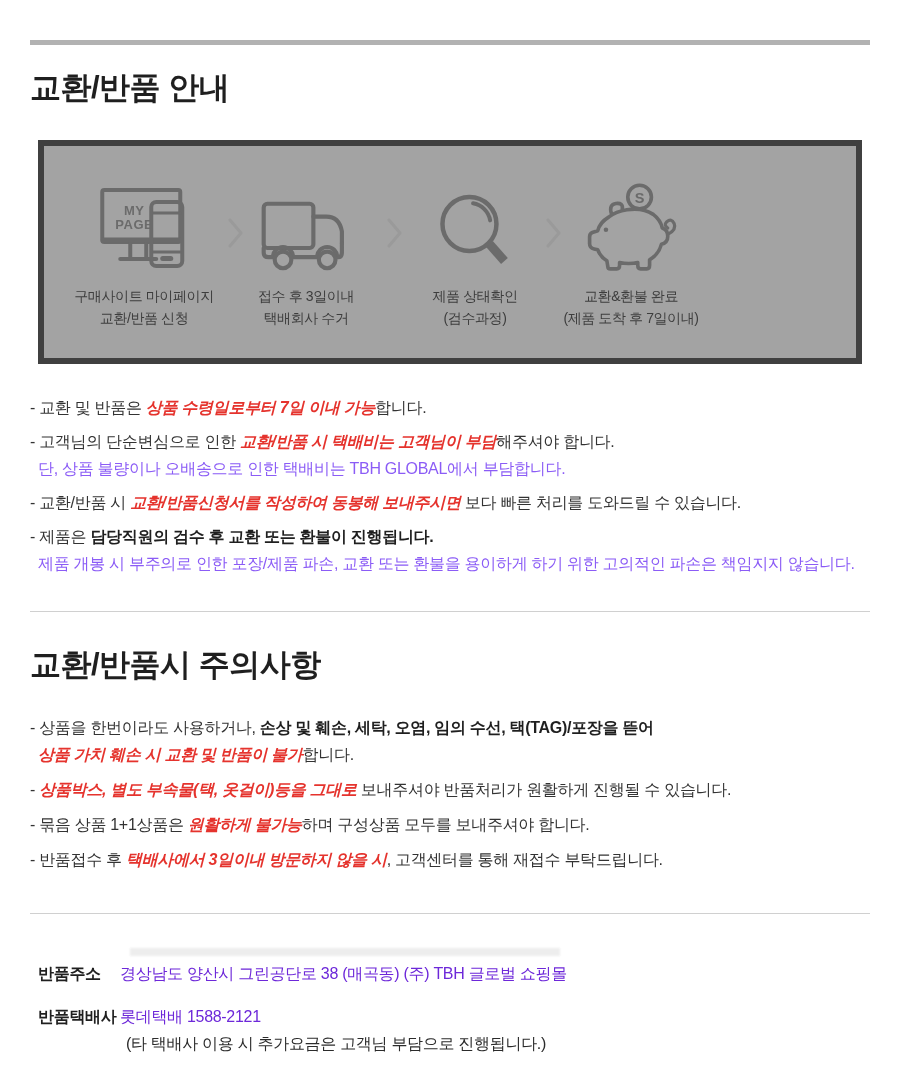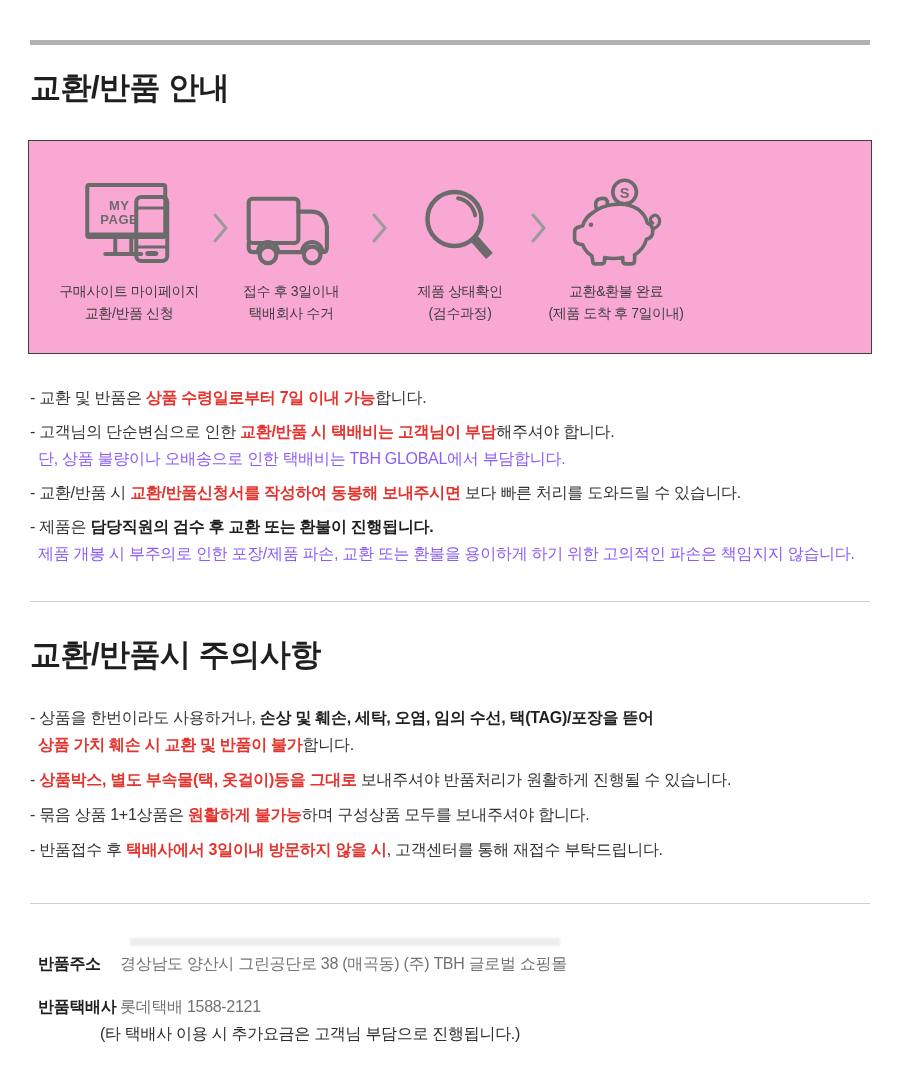--- a/index.html
+++ b/index.html
@@ -2,49 +2,49 @@
 <html><head>
 <meta charset="utf-8">
 <style>
   html,body{margin:0;padding:0;background:#fff;}
   body{width:900px;height:1078px;position:relative;color:#333;
        font-family:"Liberation Sans","DejaVu Sans",sans-serif;font-size:16px;}
   .topbar{margin:40px 30px 0;height:5px;background:#b2b2b2;}
   h1,h2{margin:26px 30px 0;font-size:31px;line-height:1.08;font-weight:700;color:#1f1f1f;letter-spacing:-0.5px;}
   h2{margin-top:36px;}
   
-  .process-box{position:relative;margin:36px 28px 0;height:212px;border:1px solid #404040;background:#f9a8d4;}
+  .process-box{position:relative;margin:36px 38px 0;height:212px;border:6px solid #404040;background:#a3a3a3;}
   .step{position:absolute;top:34px;transform:translateX(-50%);text-align:center;}
   .step .icon-wrap{height:94px;display:flex;align-items:flex-end;justify-content:center;}
   .step-label{margin-top:12px;font-size:14px;line-height:1.55;color:#3d3d3d;font-weight:400;white-space:nowrap;letter-spacing:-0.4px;}
   .chev{position:absolute;top:72px;transform:translateX(-50%);}
   svg{display:block;}
   .st{stroke:#6b6b6b;stroke-width:4;fill:none;stroke-linecap:round;stroke-linejoin:round;}
   .stf{fill:#6b6b6b;stroke:none;}
   .icon-txt{fill:#6b6b6b;font-family:"Liberation Sans",sans-serif;font-weight:700;}
   
   .notes{margin:30px 30px 0;}
   .group{margin-bottom:7px;}
   .line{line-height:27px;white-space:nowrap;letter-spacing:-0.3px;}
   .indent{padding-left:8px;}
-  .red{color:#e5332d;font-weight:700;}
+  .red{color:#e5332d;font-weight:700;font-style:italic;}
   .bold{color:#1f1f1f;font-weight:700;}
   .gray{color:#8b5cf6;}
   .divider{height:1px;background:#d0d0d0;margin:34px 30px 0;}
   .divider.d2{margin-top:40px;}
   .notes2{margin-top:32px;}
   .notes2 .group{margin-bottom:8px;}
   
   .footer{position:relative;margin:46px 30px 0;}
   .ghost{position:absolute;top:-12px;left:100px;width:430px;height:8px;background:#cccccc;opacity:.35;filter:blur(1px);}
   .frow{display:flex;line-height:27px;letter-spacing:-0.3px;}
   .frow .flabel{width:82px;font-weight:700;color:#1f1f1f;padding-left:8px;flex:none;}
-  .frow .fvalue{color:#737373;}
+  .frow .fvalue{color:#6d28d9;}
   .frow.gap{margin-top:16px;}
-  .fnote{margin-left:70px;line-height:27px;color:#2b2b2b;letter-spacing:-0.3px;}
+  .fnote{margin-left:96px;line-height:27px;color:#2b2b2b;letter-spacing:-0.3px;}
 </style>
 </head>
 <body>
 
 <div class="topbar"></div>
 
 <h1>교환/반품 안내</h1>
 
 <div class="process-box">
 

